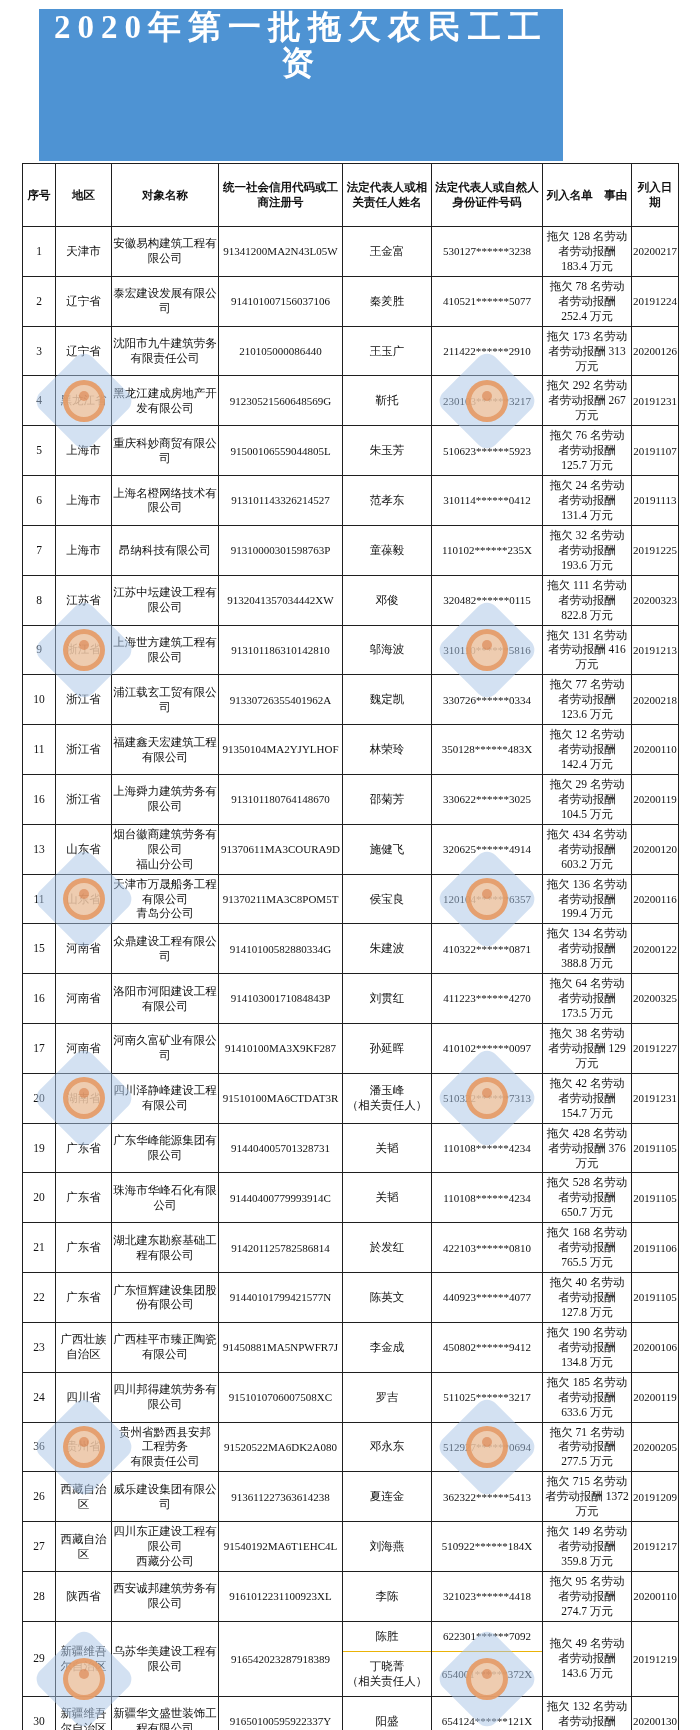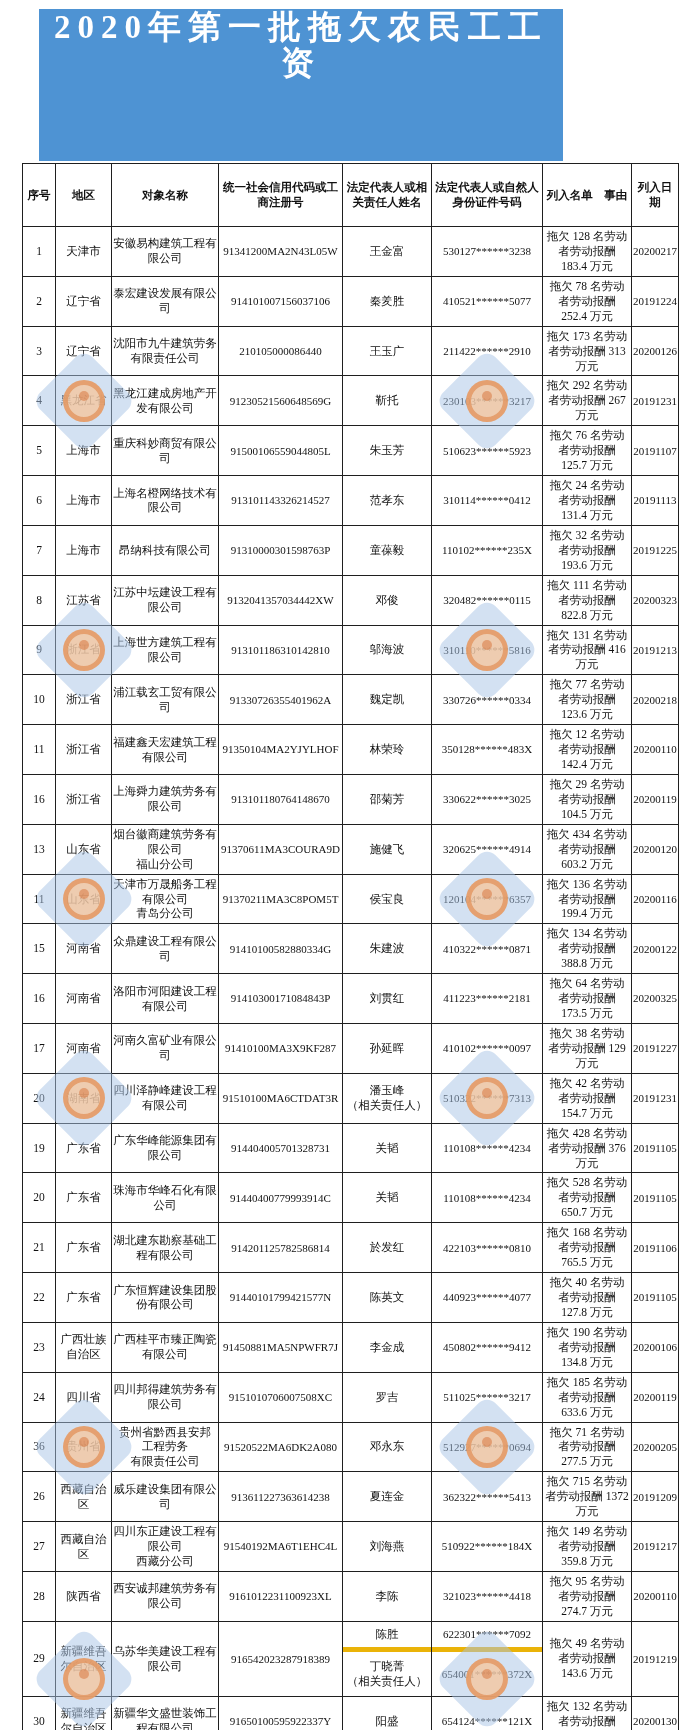--- a/index.html
+++ b/index.html
@@ -28,21 +28,21 @@
   td.company,td.reason{white-space:pre-line;word-break:normal;}
   td.reason{padding:2px 2px;}
   td.code,td.idnum{font-size:11px;letter-spacing:0;}
   td.date{font-size:11px;padding:11px 0;}
   
   .split{padding:0;}
   .split .sub{
     display:flex;align-items:center;justify-content:center;
     flex-direction:column;min-height:30px;padding:2px 1px;box-sizing:border-box;
   }
-  .split .sub.first{border-bottom:5px solid #eab308;}
+  .split .sub.first{border-bottom:1px solid #eab308;}
   .split .sub.second{min-height:44px;}
   .note{display:block;}
   
   .stamp{position:absolute;left:50%;top:50%;width:0;height:0;z-index:3;pointer-events:none;}
   .stamp.low{top:78%;}
   .stamp .sq{
     position:absolute;left:-37px;top:-37px;width:74px;height:74px;display:block;
     background:rgba(168,196,229,0.50);border-radius:12px;transform:rotate(45deg);
   }
   .stamp .ci{
@@ -261,21 +261,21 @@
         <td class="idnum">410322******0871</td>
         <td class="reason">拖欠 134 名劳动者劳动报酬 388.8 万元</td>
         <td class="date">20200122</td>
       </tr>
       <tr>
         <td class="no">16</td>
         <td class="region">河南省</td>
         <td class="company">洛阳市河阳建设工程有限公司</td>
         <td class="code">91410300171084843P</td>
         <td class="person">刘贯红</td>
-        <td class="idnum">411223******2181</td>
+        <td class="idnum">411223******4270</td>
         <td class="reason">拖欠 64 名劳动者劳动报酬 173.5 万元</td>
         <td class="date">20200325</td>
       </tr>
       <tr>
         <td class="no">17</td>
         <td class="region">河南省</td>
         <td class="company">河南久富矿业有限公司</td>
         <td class="code">91410100MA3X9KF287</td>
         <td class="person">孙延晖</td>
         <td class="idnum">410102******0097</td>

